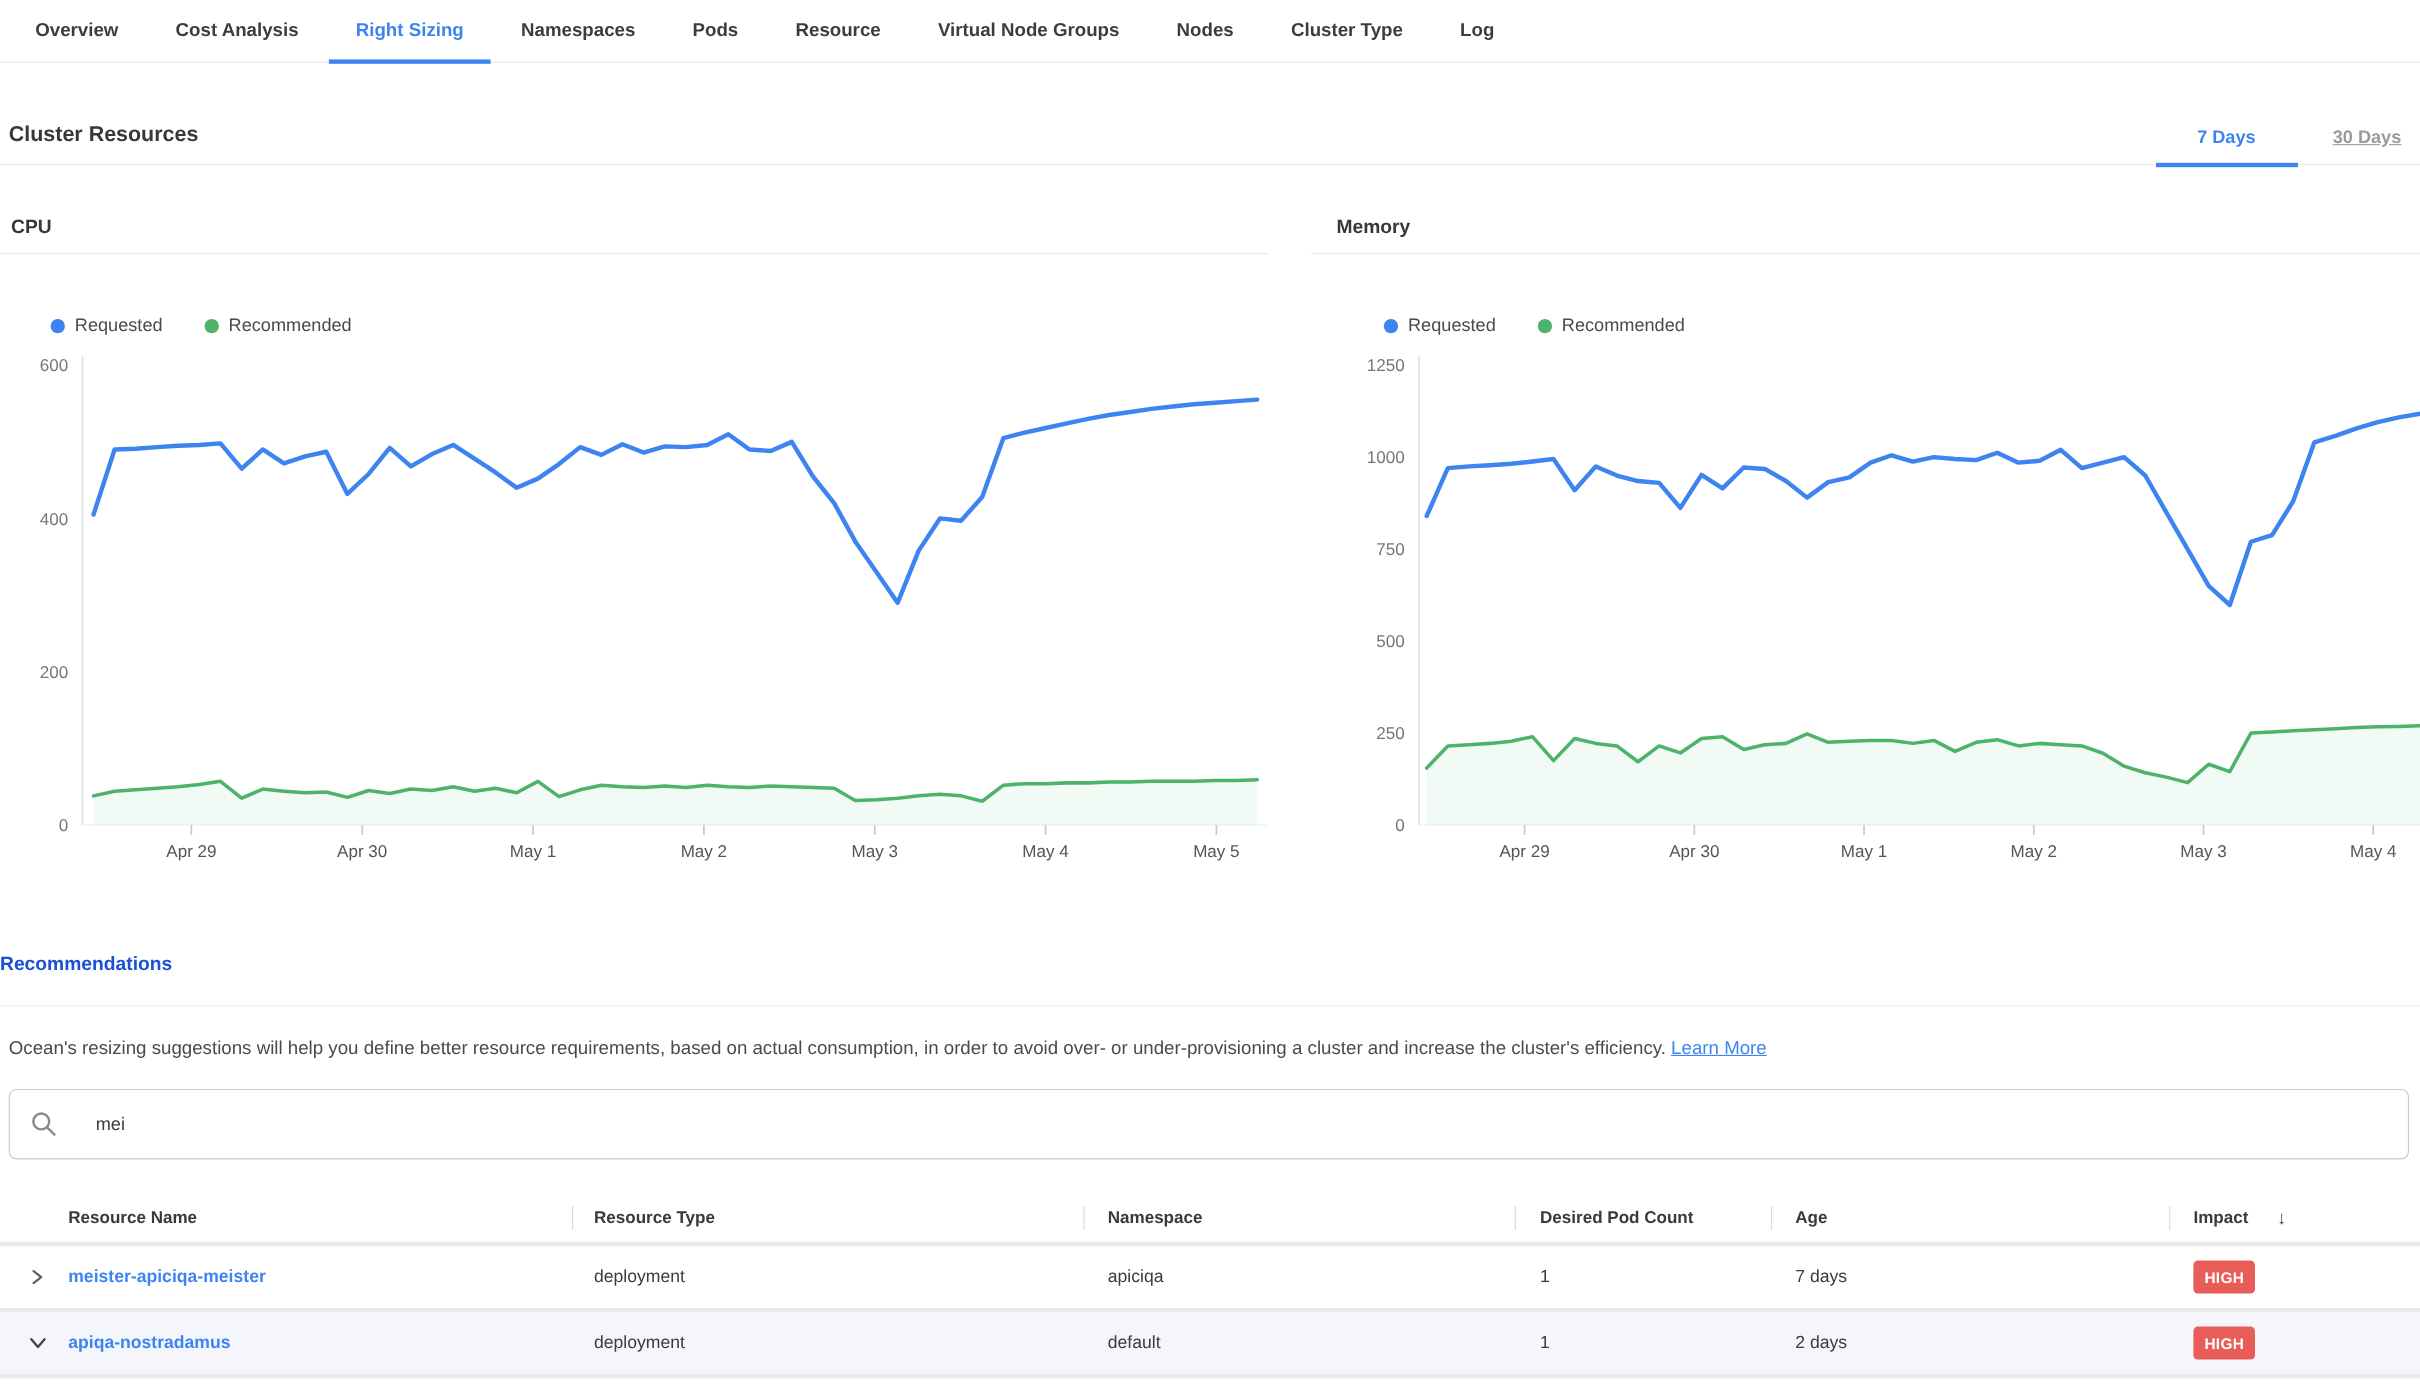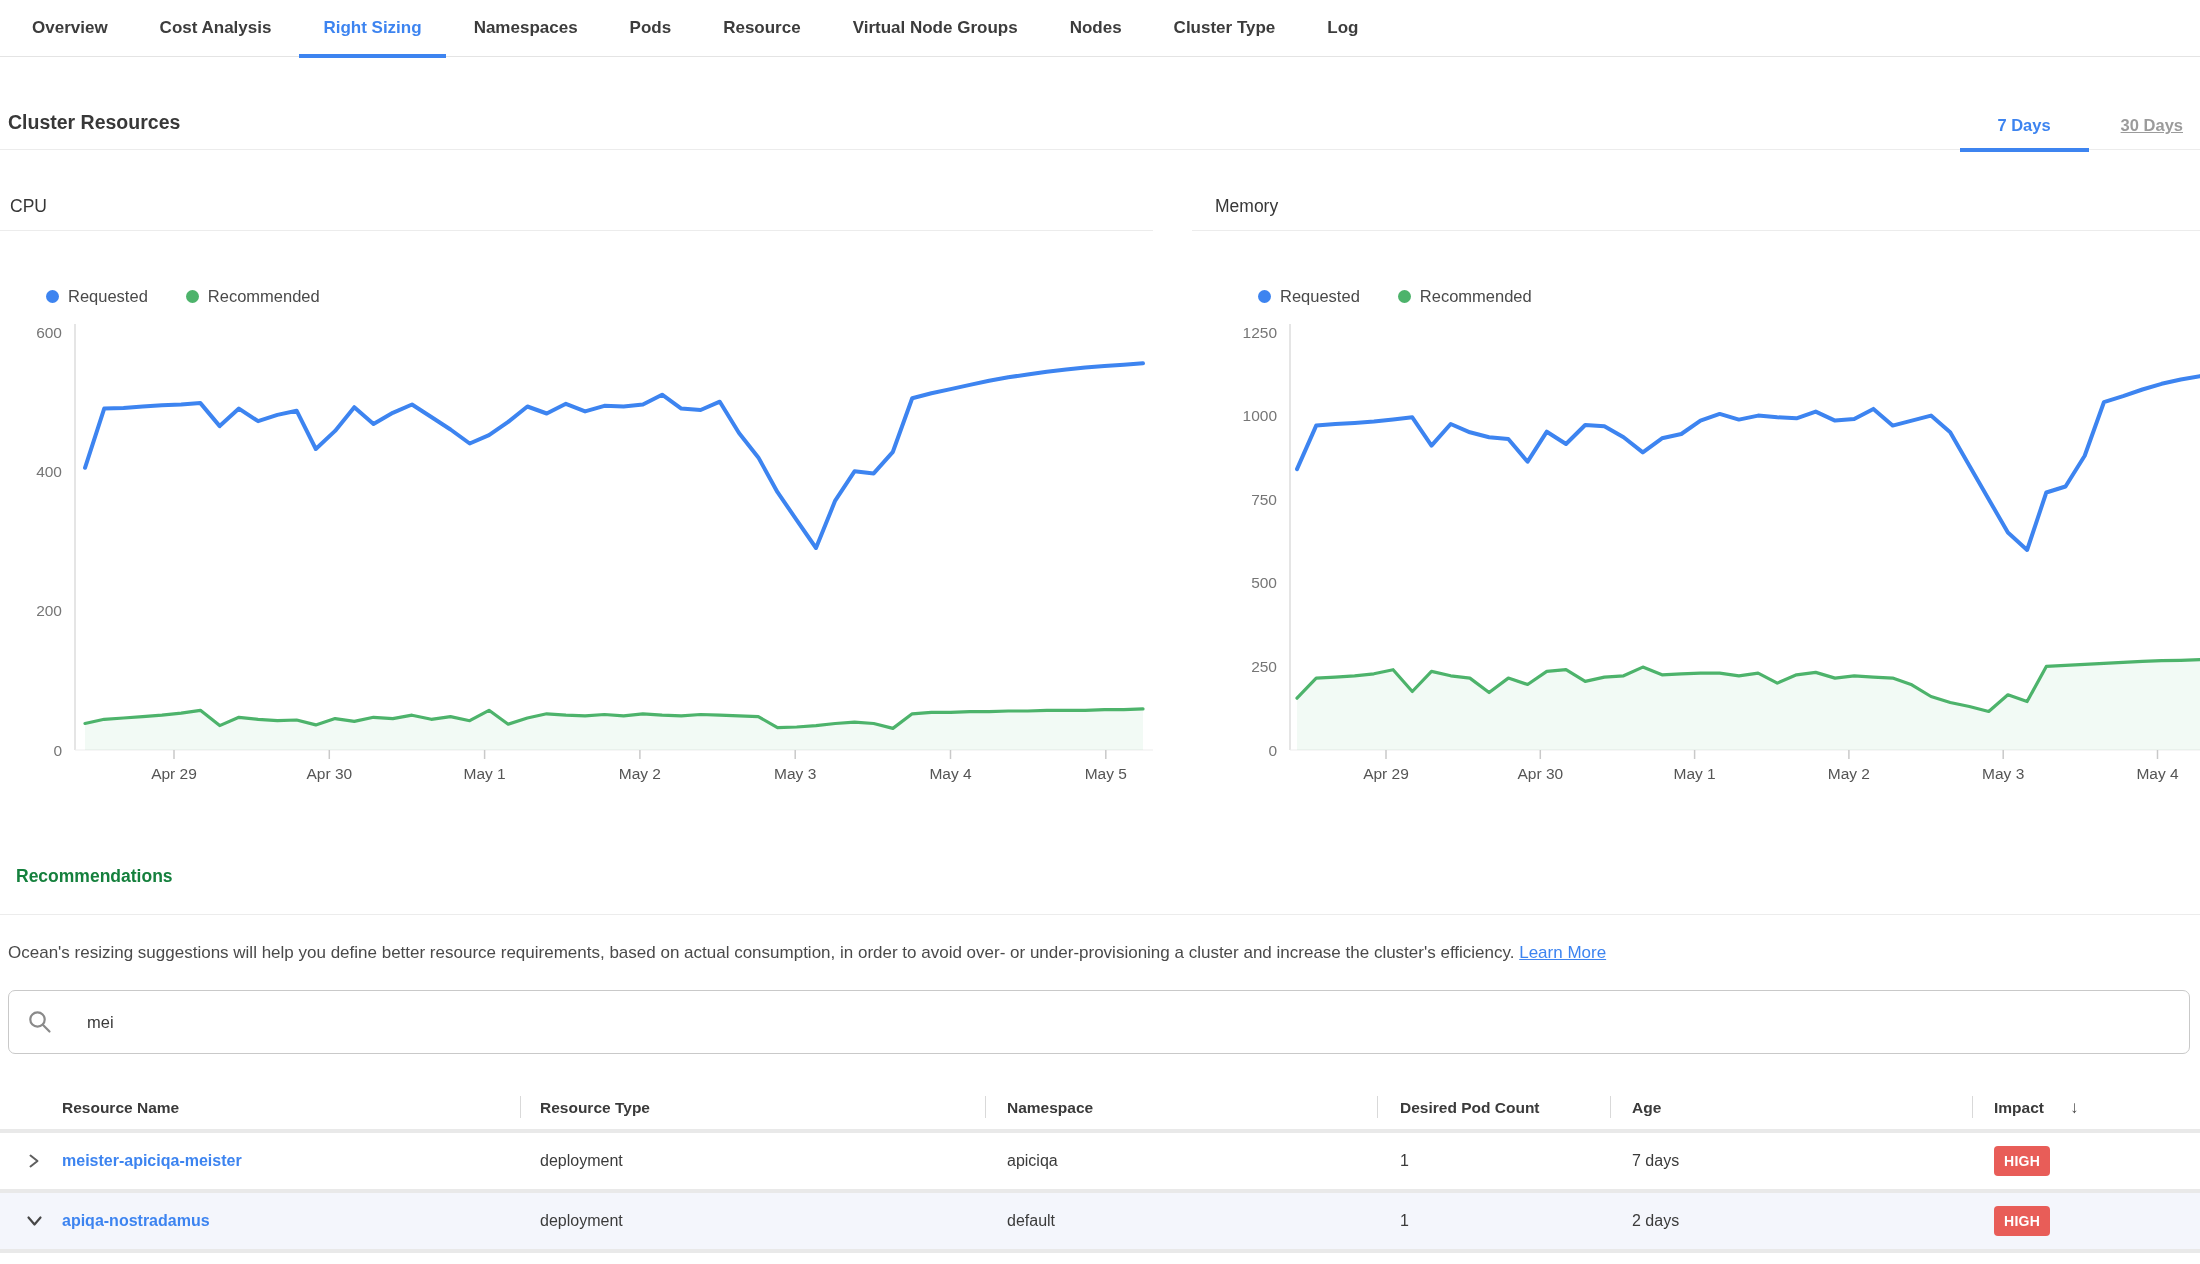--- a/index.html
+++ b/index.html
@@ -25,35 +25,35 @@
   .period { font-size: 16.5px; font-weight: 700; color: #9b9b9b; cursor: pointer; position: relative; }
   .period + .period { margin-left: 70px; text-decoration: underline; }
   .period.active { color: #3d84f0; }
   .period.active::after { content: ''; position: absolute; left: -37px; right: -38px;
     bottom: -17px; height: 4px; background: #3d84f0; }
 
   
   .chart-col { position: absolute; top: 150px; }
   .chart-col.cpu { left: 0; width: 1153px; }
   .chart-col.mem { left: 1192px; width: 1008px; }
-  .chart-title { padding: 46px 0 13px 10px; font-size: 17.5px; font-weight: 400;
+  .chart-title { padding: 46px 0 13px 10px; font-size: 17.5px; font-weight: 700;
     color: #373737; border-bottom: 1px solid #ececec; }
   .chart-col.mem .chart-title { padding-left: 23px; }
   .legend { display: flex; align-items: center; margin-top: 56px; margin-left: 46px;
     font-size: 16.5px; color: #4a4a4a; }
   .chart-col.mem .legend { margin-left: 66px; }
   .legend-item { display: flex; align-items: center; }
   .legend-item + .legend-item { margin-left: 38px; }
   .dot { width: 13px; height: 13px; border-radius: 50%; margin-right: 9px; display: inline-block; }
   .chart-svg { display: block; margin-top: 12px; }
   svg text { font-family: "Liberation Sans", sans-serif; }
 
   
   .reco { position: absolute; top: 840px; left: 0; right: 0; }
-  .reco-title { margin: 26px 0 0 16px; font-size: 17.5px; font-weight: 600; color: #15803d; }
+  .reco-title { margin: 26px 0 0 0; font-size: 17.5px; font-weight: 600; color: #1d4ed8; }
   .reco-divider { margin-top: 27px; height: 1px; background: #ececec; }
   .reco-text { margin: 27px 10px 0 8px; font-size: 17px; color: #4a4a4a; line-height: 1.35; }
   .learn-more { color: #3d84f0; text-decoration: underline; cursor: pointer; }
 
   
   .search { position: absolute; top: 990px; left: 8px; right: 10px; height: 64px;
     border: 1px solid #c9c9c9; border-radius: 7px; display: flex; align-items: center;
     padding: 0 18px; background: #fff; gap: 20px; }
   .search svg { flex: 0 0 auto; margin-right: 14px; }
   .search input { flex: 1; border: none; outline: none; font-size: 16.5px; color: #3b3b3b;

